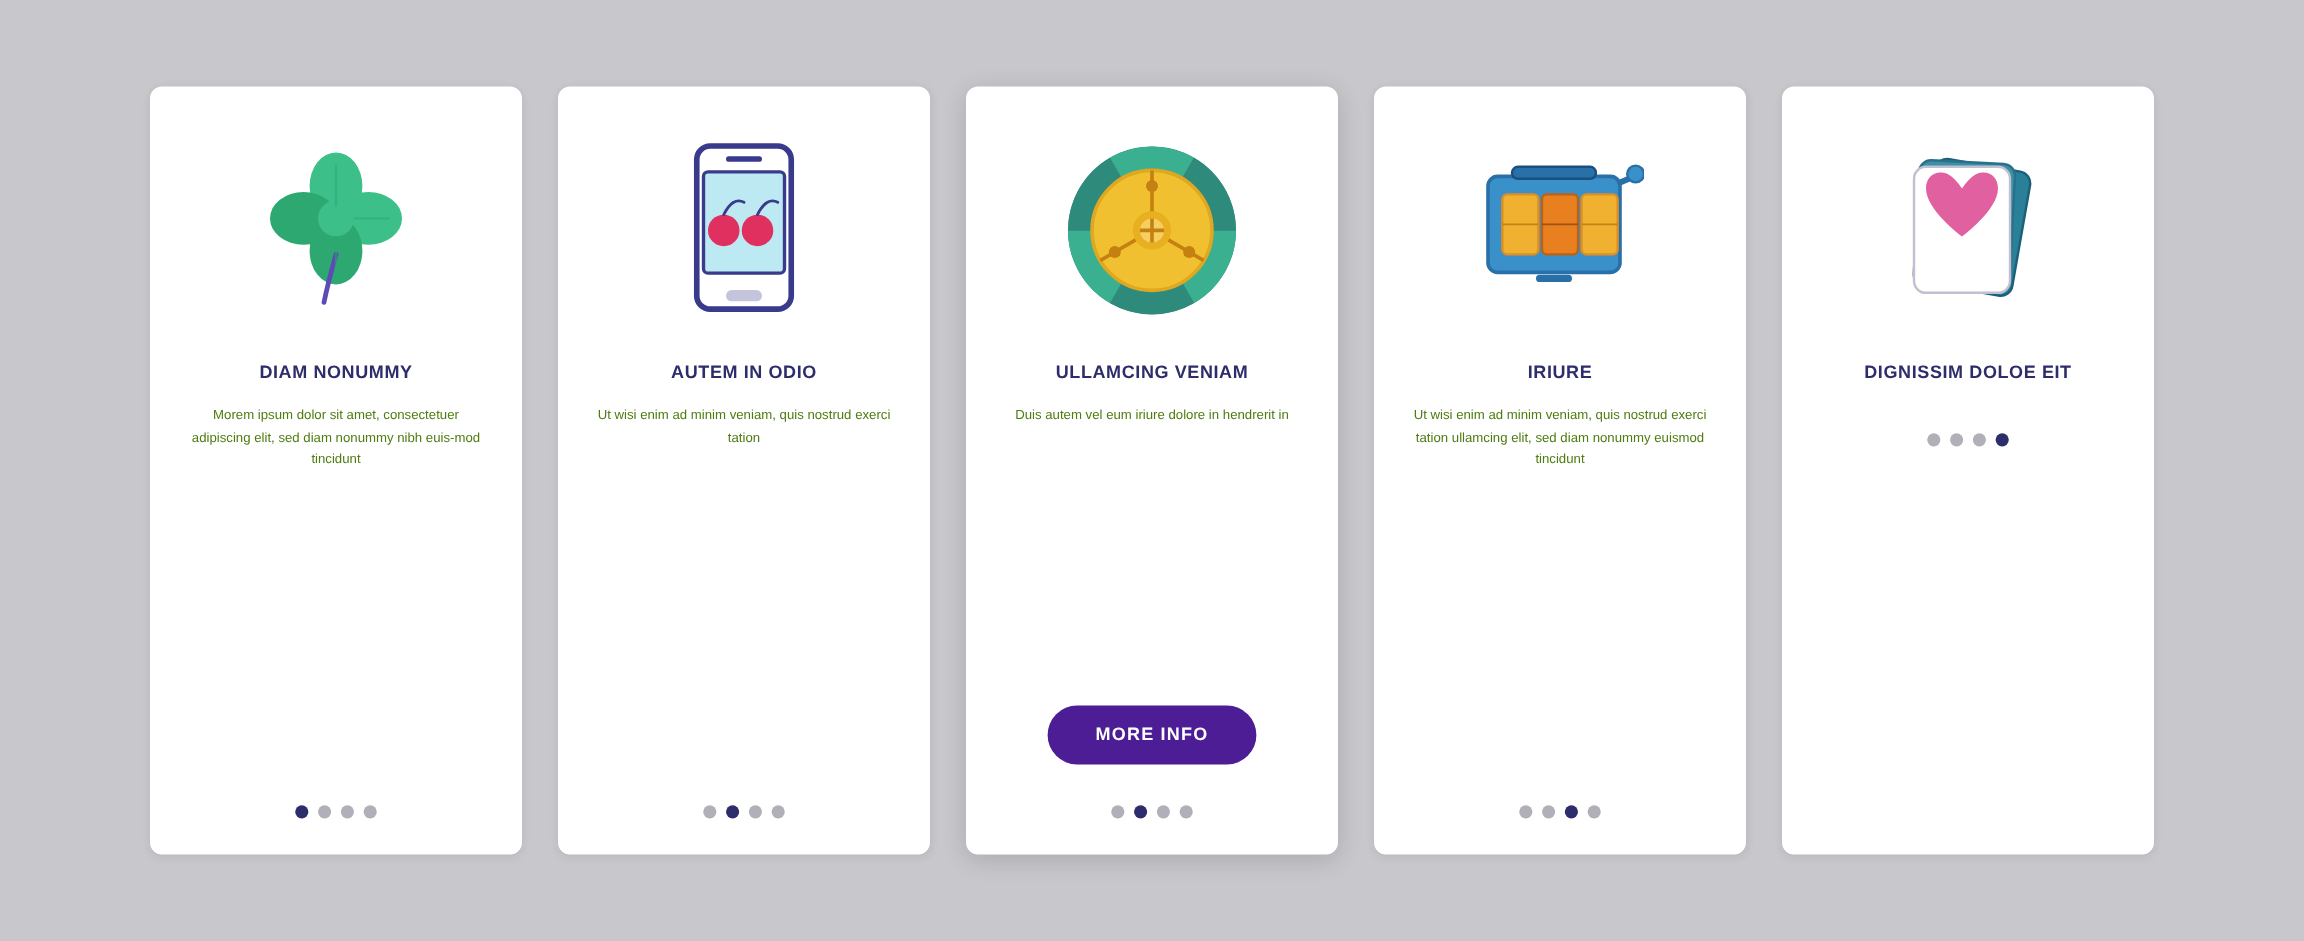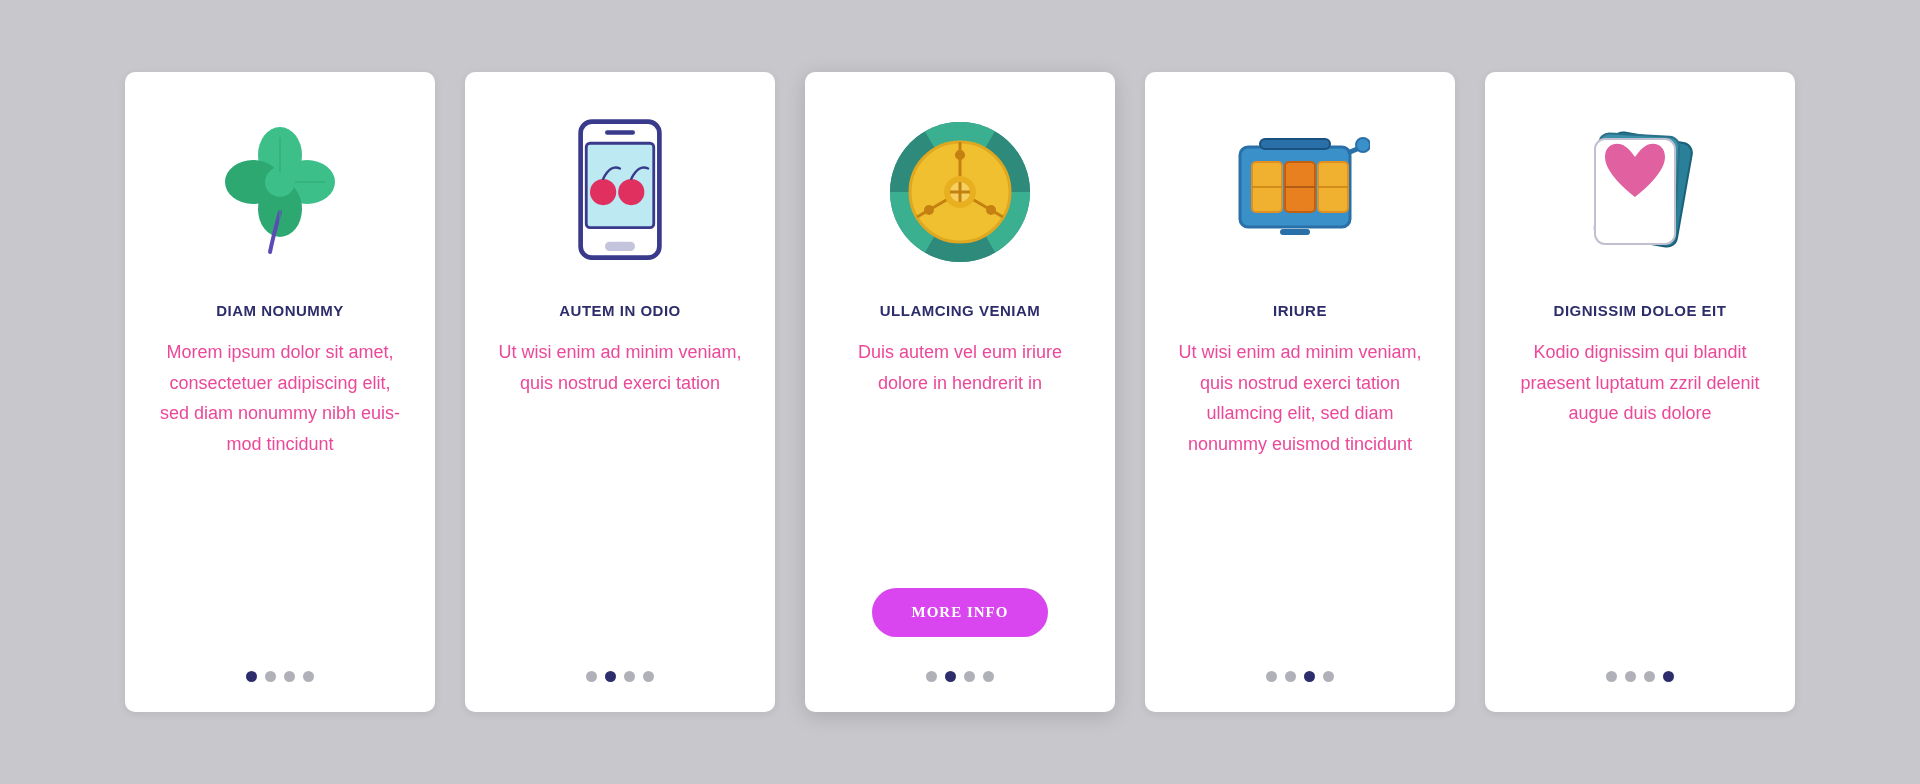--- a/index.html
+++ b/index.html
@@ -51,41 +51,40 @@
       font-size: 15px;
       font-weight: 900;
       color: #2d2d6b;
       text-align: center;
       margin-bottom: 18px;
       letter-spacing: 0.5px;
       text-transform: uppercase;
     }
 
     .card-body {
-      font-size: 18px;
-      color: #ec4899;
+      font-size: 11px;
+      color: #4d7c0f;
       text-align: center;
       line-height: 1.7;
       flex: 1;
     }
 
     .more-info-btn {
-      background: #d946ef;
+      background: #4c1d95;
       color: #fff;
       border: none;
       border-radius: 30px;
       padding: 16px 40px;
       font-size: 15px;
       font-weight: 700;
       letter-spacing: 1px;
       cursor: pointer;
       margin-top: 20px;
       margin-bottom: 10px;
       text-transform: uppercase;
-      font-family: Liberation Serif, serif;
     }
 
     .dots {
       display: flex;
       gap: 8px;
       margin-top: 24px;
       justify-content: center;
     }
 
     .dot {
@@ -253,21 +252,20 @@
         <rect x="30" y="20" width="80" height="105" rx="10" ry="10" fill="#2a8098" stroke="#1a6078" stroke-width="2" transform="rotate(10, 70, 72)"></rect>
 
         <rect x="22" y="18" width="80" height="105" rx="10" ry="10" fill="#3a90a8" stroke="#2a7088" stroke-width="2" transform="rotate(3, 62, 70)"></rect>
 
         <rect x="20" y="22" width="80" height="105" rx="10" ry="10" fill="white" stroke="#c0c0d0" stroke-width="2"></rect>
 
         <path d="M60 90 C60 90 30 68 30 50 C30 40 38 34 48 38 C52 40 56 44 60 50 C64 44 68 40 72 38 C82 34 90 40 90 50 C90 68 60 90 60 90 Z" fill="#e060a0" transform="translate(0,-10)"></path>
       </svg>
     </div>
     <div class="card-title">DIGNISSIM DOLOE EIT</div>
-    <div class="card-body">Kodio dignissim qui blandit praesent luptatum zzril delenit augue duis dolore</div>
     <div class="dots">
       <div class="dot"></div>
       <div class="dot"></div>
       <div class="dot"></div>
       <div class="dot active"></div>
     </div>
   </div>
 
 </div>
 

